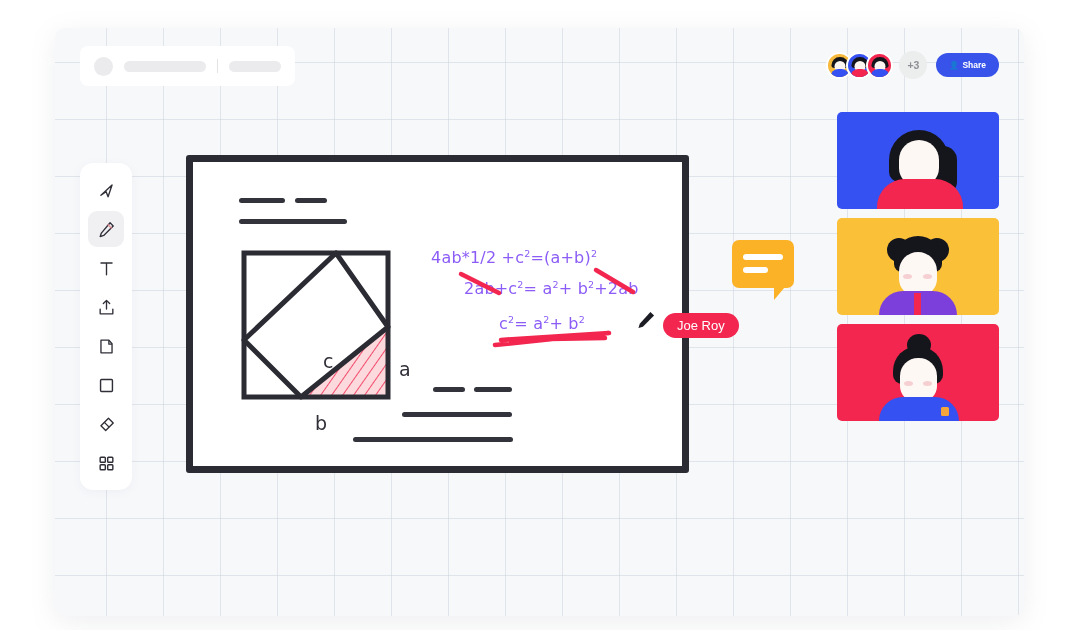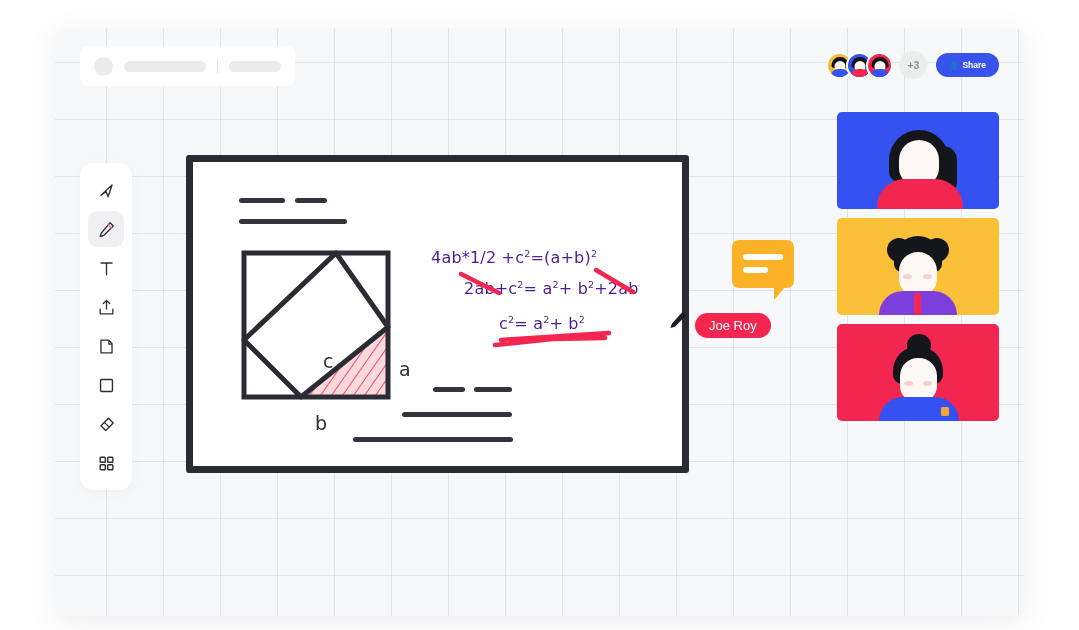--- a/index.html
+++ b/index.html
@@ -110,27 +110,27 @@
   }
   #wb-inner { position: absolute; inset: 0; overflow: hidden; }
 
   
   .wb-line { position: absolute; background: #33333c; border-radius: 3px; }
 
   
   .eq {
     position: absolute;
     font-family: "DejaVu Sans", sans-serif;
-    font-size: 16px; color: #4c1d95;
+    font-size: 16px; color: #8b5cf6;
     white-space: nowrap; letter-spacing: .2px;
   }
   .eq sup { font-size: 9.5px; vertical-align: super; }
 
   
-  #cursor-marker { position: absolute; left: 612px; top: 281px; z-index: 30; }
+  #cursor-marker { position: absolute; left: 580px; top: 281px; z-index: 30; }
   #cursor-label {
     position: absolute; left: 28px; top: 4px;
     background: #f2264f; color: #ffffff;
     font-size: 13px; font-weight: 500;
     padding: 5px 14px; border-radius: 14px;
     white-space: nowrap;
   }
 
   
   #chat-bubble {

